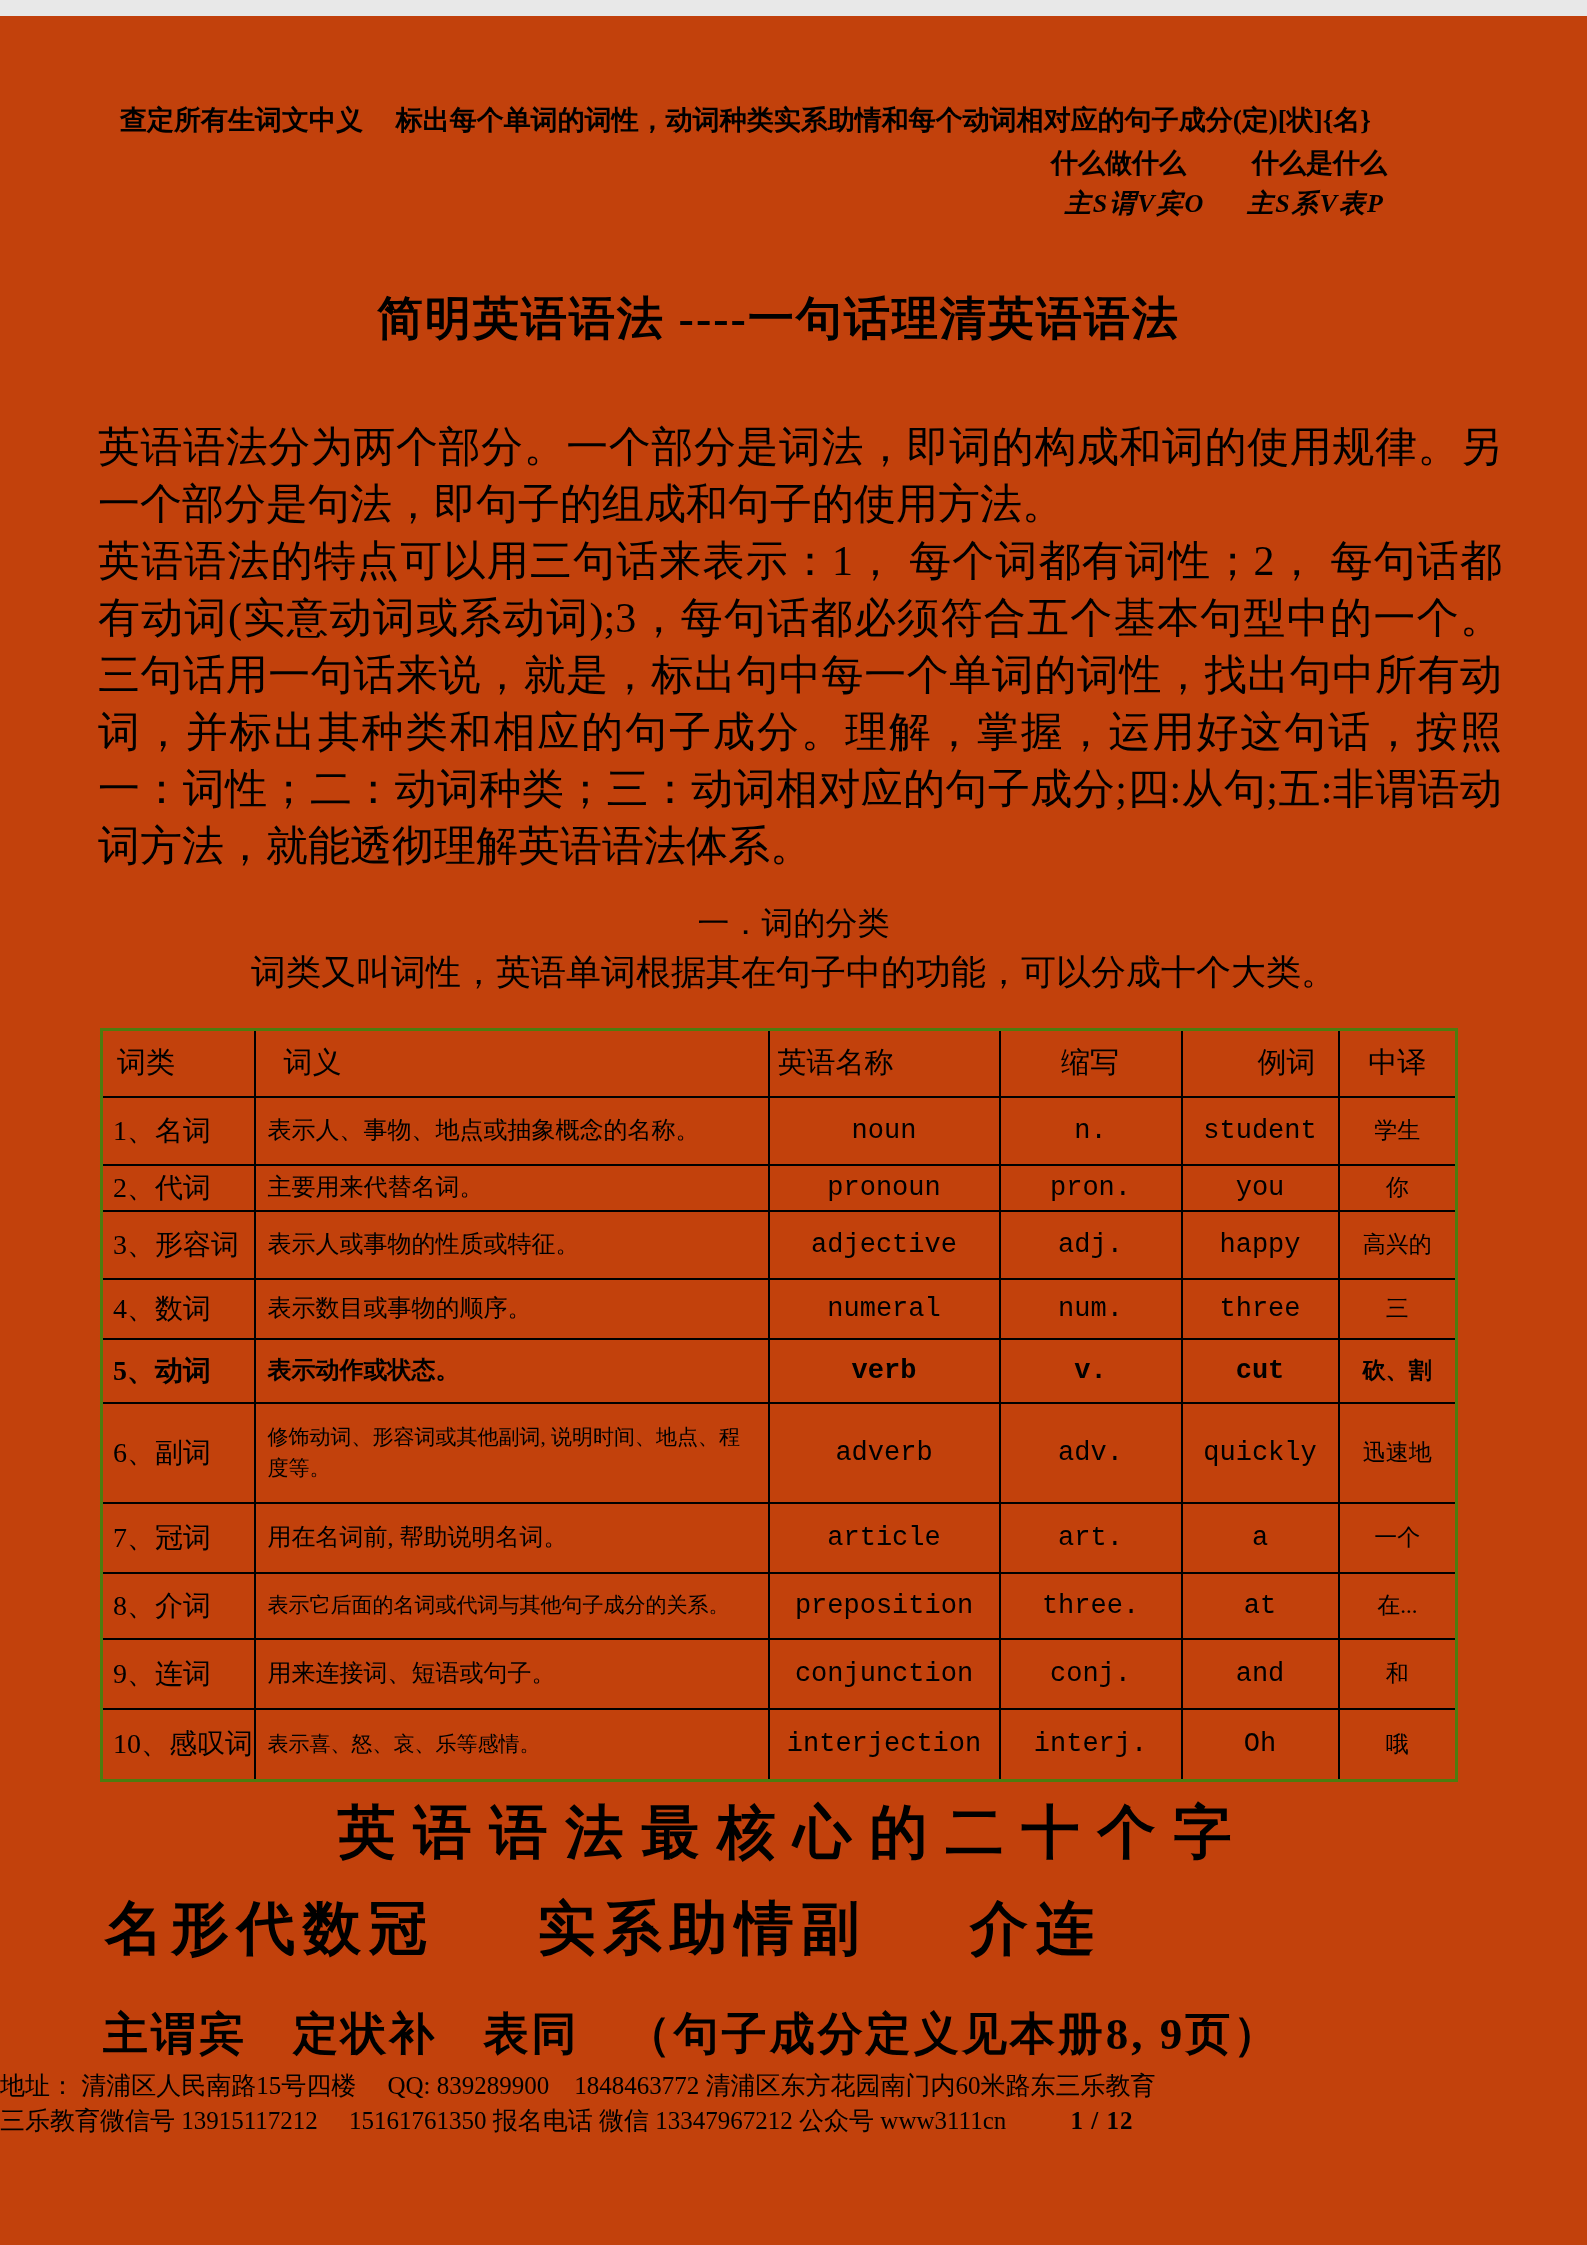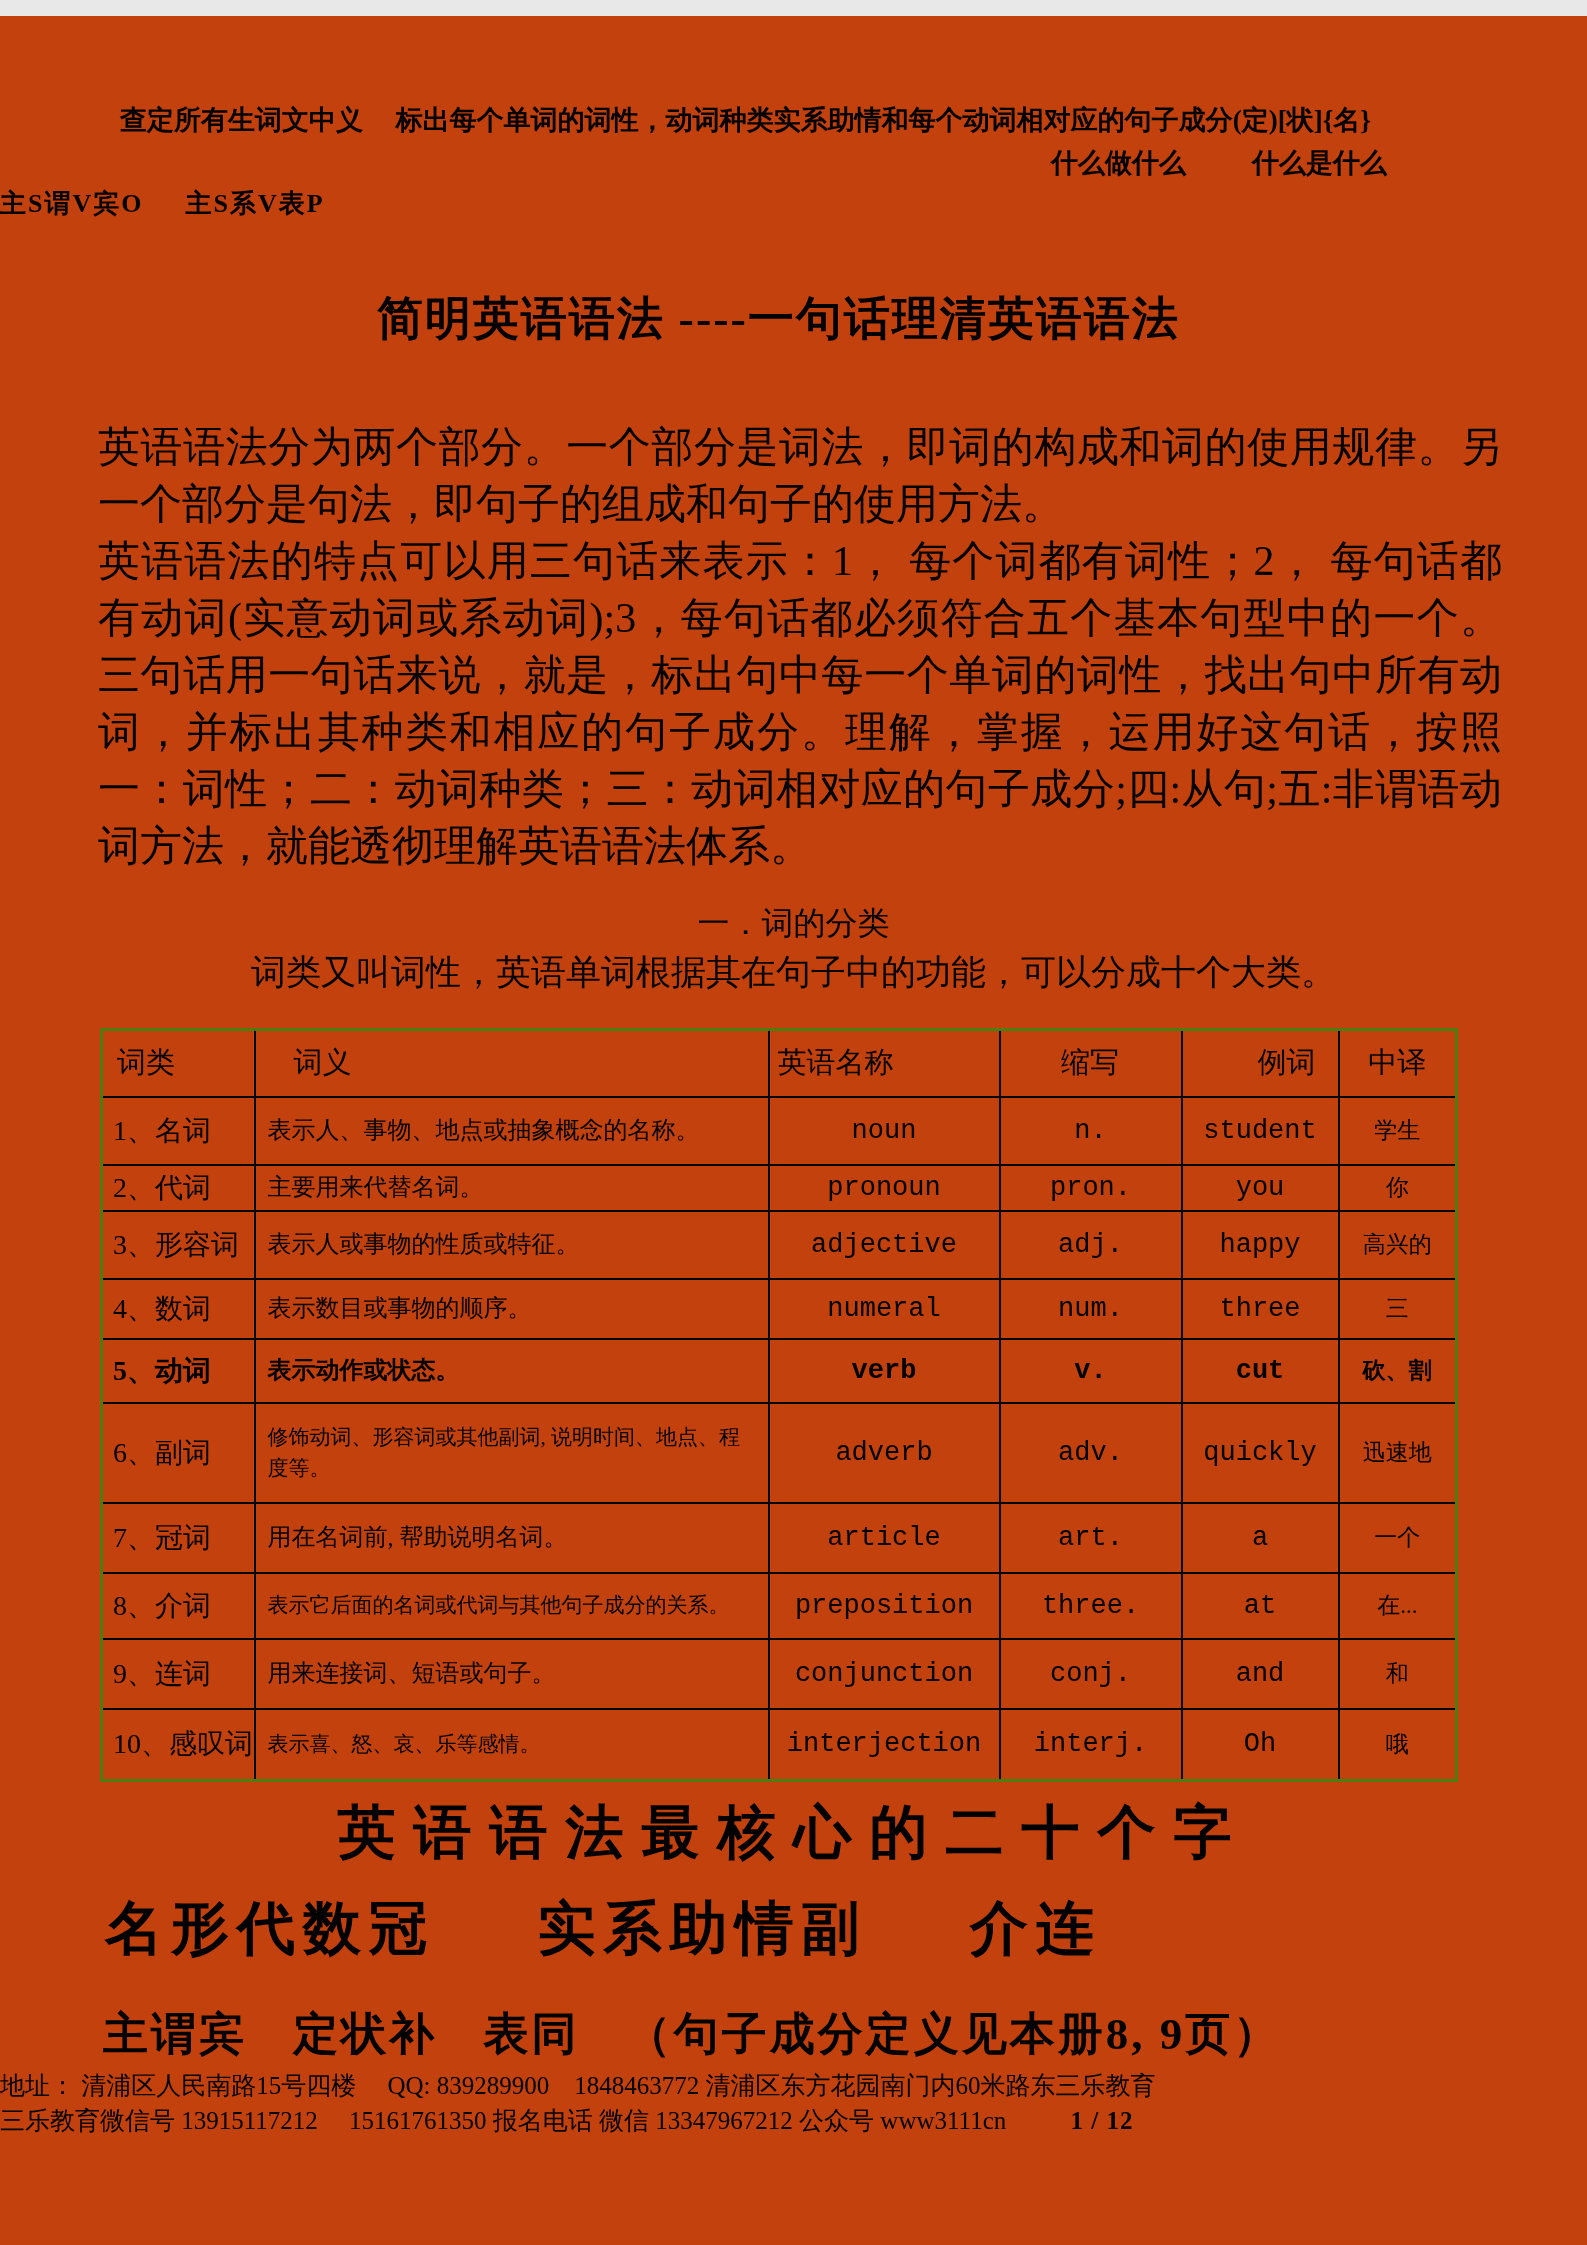--- a/index.html
+++ b/index.html
@@ -11,41 +11,41 @@
     font-family:"Liberation Serif","DejaVu Serif",serif;
     overflow:hidden;
     margin:16px auto;
   }
   
   .hdr{position:absolute;top:86px;left:0;right:0;}
   .hdr-l1{padding-left:120px;font-size:27px;font-weight:700;white-space:nowrap;}
   .hdr-l1 .gap2{margin-left:26px;}
   .hdr-l2{display:flex;justify-content:flex-end;padding-right:200px;gap:66px;
           font-size:27px;font-weight:700;margin-top:7px;}
-  .hdr-l3{display:flex;justify-content:flex-start;padding-right:202px;gap:42px;
-          font-size:26px;font-weight:700;margin-top:5px;letter-spacing:2px;}
+  .hdr-l3{display:flex;justify-content:flex-end;padding-right:202px;gap:42px;
+          font-size:26px;font-weight:700;margin-top:5px;letter-spacing:2px;font-style:italic;}
   
   .title{position:absolute;top:272px;left:0;width:100%;text-align:center;
          font-size:46px;font-weight:700;letter-spacing:2px;transform:translateX(-15px);}
   
   .intro{position:absolute;top:403px;left:98px;width:1404px;
          font-size:42px;line-height:57px;text-align:justify;text-justify:inter-character;}
   .intro p{margin:0;}
   
   .sec-head{position:absolute;top:886px;left:0;width:100%;text-align:center;font-size:32px;}
   .sec-sub{position:absolute;top:933px;left:0;width:100%;text-align:center;font-size:35px;}
   
   table.pos{position:absolute;top:1012px;left:100px;width:1355px;
             border-collapse:collapse;table-layout:fixed;
             border:3px solid #4d7c0f;}
   table.pos th,table.pos td{border:2px solid #000;overflow:hidden;}
   table.pos thead tr{height:67px;}
   table.pos th{vertical-align:top;padding-top:12px;font-size:29px;font-weight:normal;}
   table.pos th.h1{text-align:left;padding-left:14px;}
-  table.pos th.h2{text-align:left;padding-left:38px;}
+  table.pos th.h2{text-align:left;padding-left:28px;}
   table.pos th.h3{text-align:left;padding-left:8px;}
   table.pos th.h4{text-align:center;padding-left:0;}
   table.pos th.h5{text-align:right;padding-right:22px;}
   table.pos th.h6{text-align:center;}
   table.pos td{vertical-align:middle;}
   td.c1{font-size:28px;text-align:left;padding-left:10px;white-space:nowrap;}
   td.c2{font-size:24px;text-align:left;padding-left:12px;padding-right:8px;line-height:1.45;}
   td.c3,td.c4,td.c5{font-family:"Liberation Mono","DejaVu Sans Mono",monospace;
                     font-size:27px;text-align:center;}
   td.c6{font-size:23px;text-align:center;}

